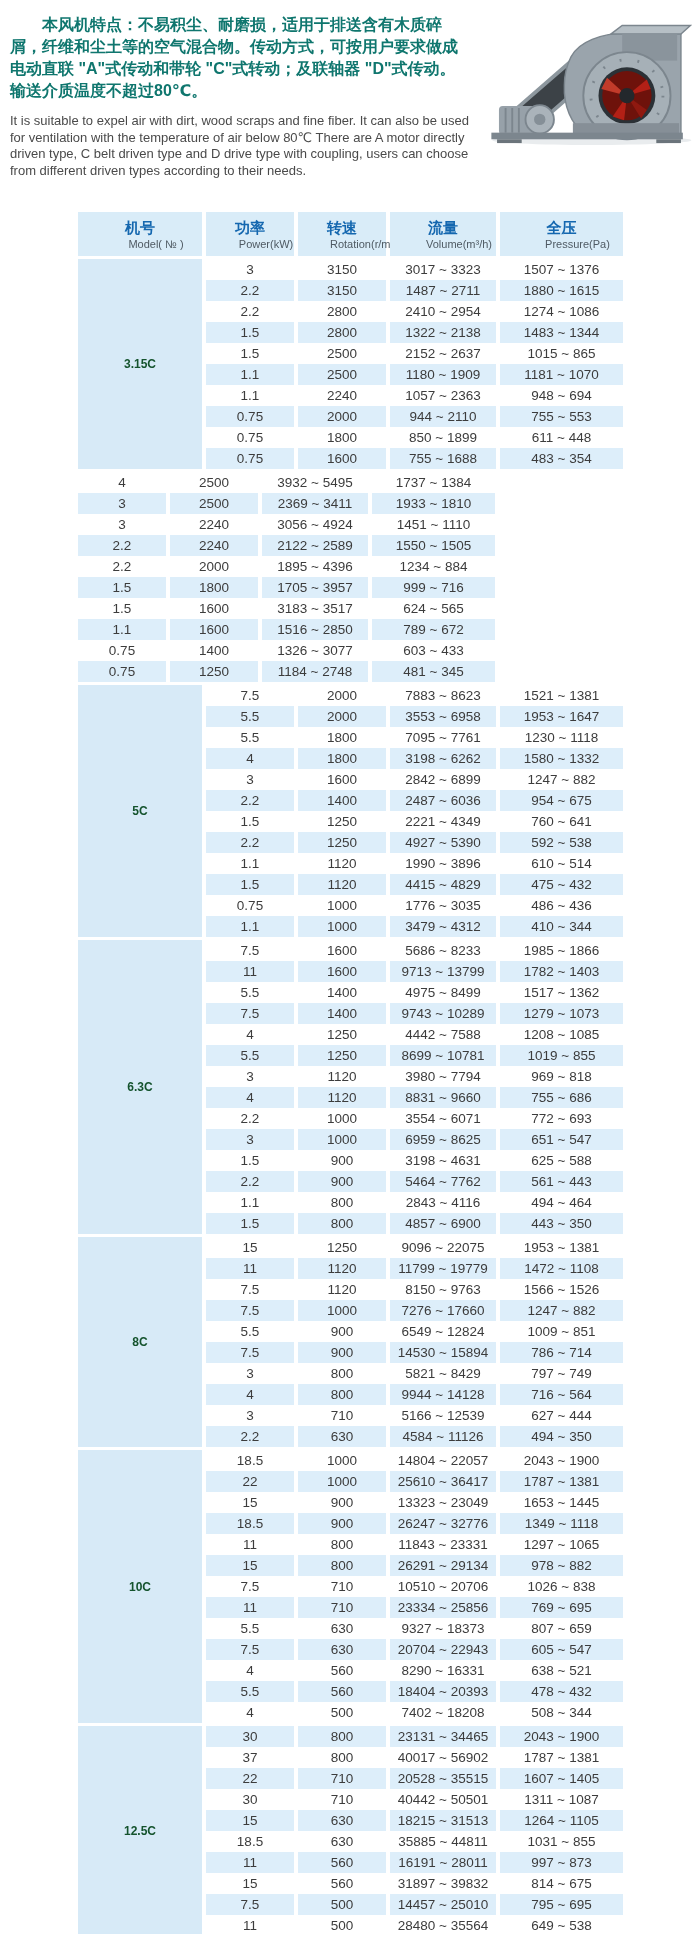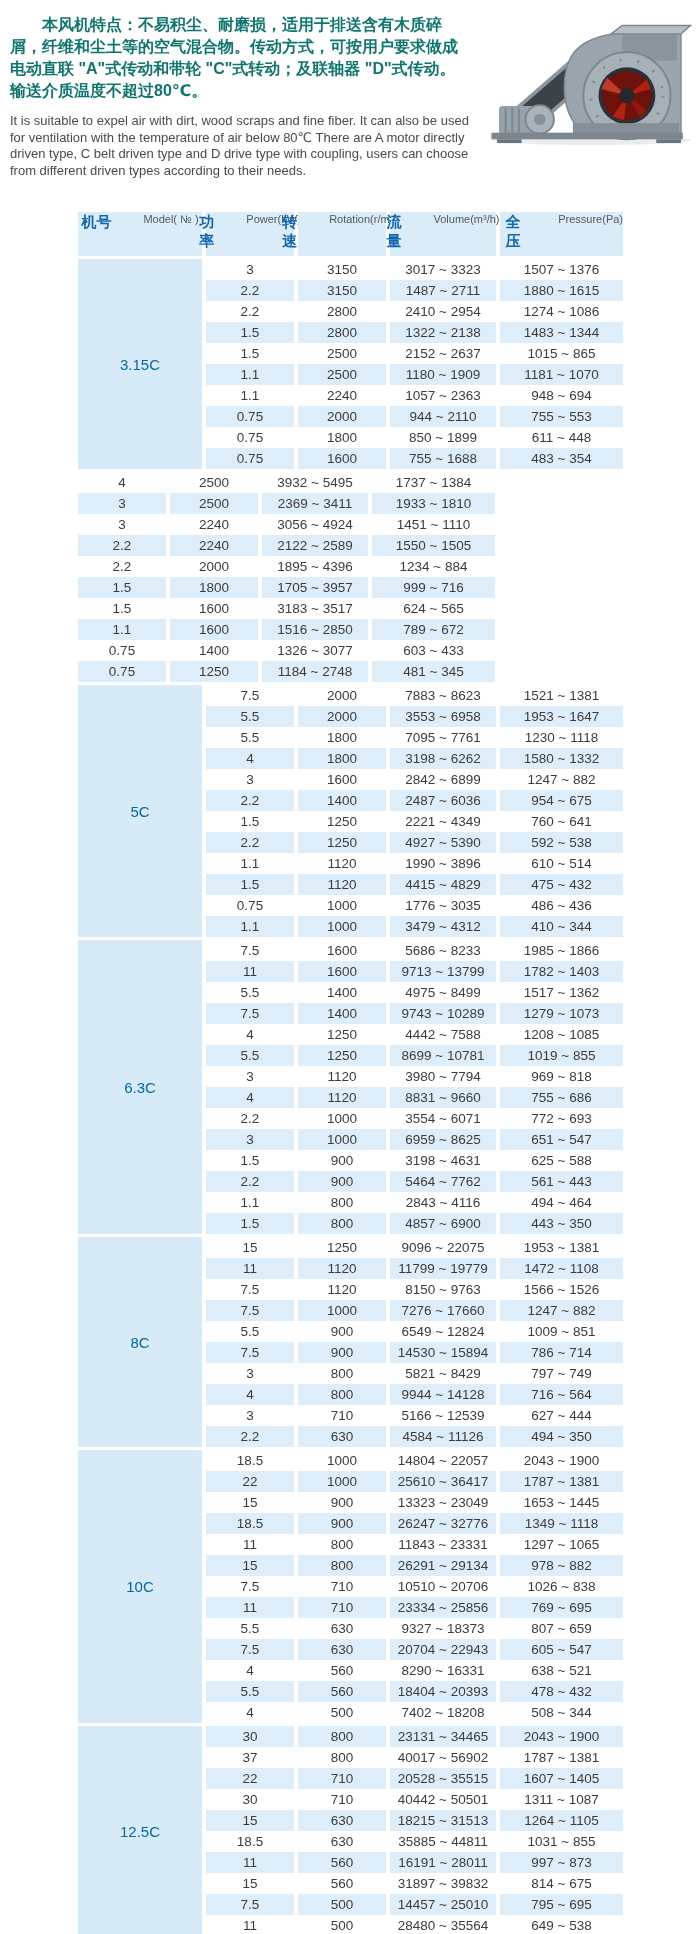--- a/index.html
+++ b/index.html
@@ -25,29 +25,29 @@
     width:460px;font-size:13px;line-height:16.5px;color:#4a4a4a;
   }
   .fan-img{position:absolute;top:16px;right:2px;width:218px;height:130px;}
   .spec-table{margin:14px 0 0 78px;width:545px;}
   .thead{
     display:grid;grid-template-columns:124px 88px 88px 106px 123px;gap:0 4px;
     margin-bottom:3px;
   }
   .th{
     background:var(--head-bg);height:44px;text-align:center;
-    display:flex;flex-direction:row;justify-content:center;
+    display:flex;flex-direction:column;justify-content:center;
   }
   .th-cn{font-size:15px;font-weight:bold;color:var(--head-cn);line-height:19px;}
   .th-en{font-size:11px;color:var(--head-en);line-height:14px;margin-left:32px;}
   .group{display:flex;gap:0 4px;margin-bottom:3px;}
   .model-cell{
     width:124px;flex:0 0 124px;background:var(--model-bg);
     display:flex;align-items:center;justify-content:center;
-    font-size:15px;color:#0369a1;
+    font-size:12px;color:#14532d;font-weight:bold;
   }
   .rows{flex:1;}
   .row{
     display:grid;grid-template-columns:88px 88px 106px 123px;gap:0 4px;height:21px;
   }
   .cell{
     font-size:13.5px;line-height:21px;text-align:center;color:var(--data-text);
     white-space:nowrap;overflow:hidden;
   }
   .row.alt .cell{background:var(--stripe);}

